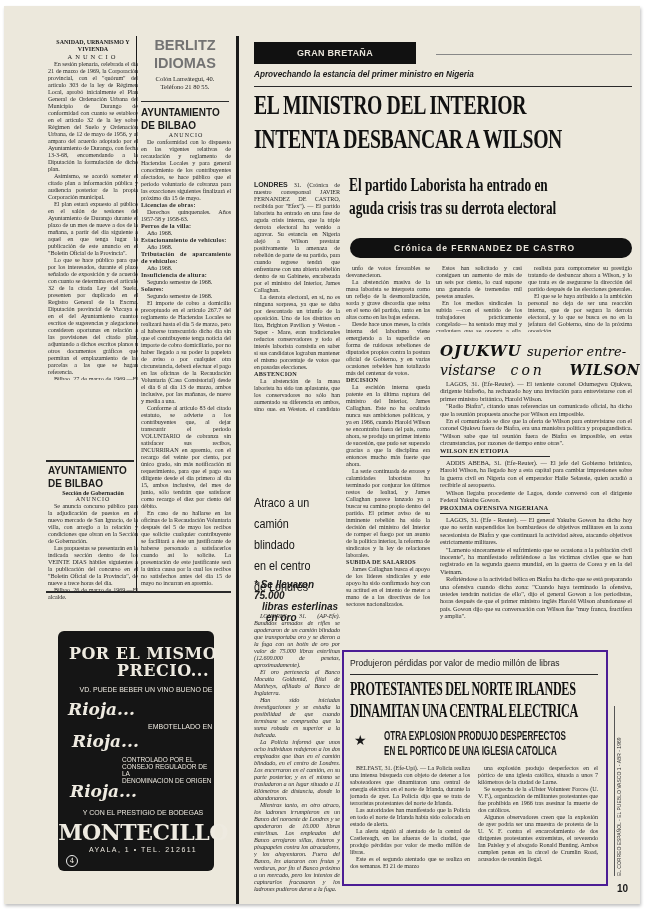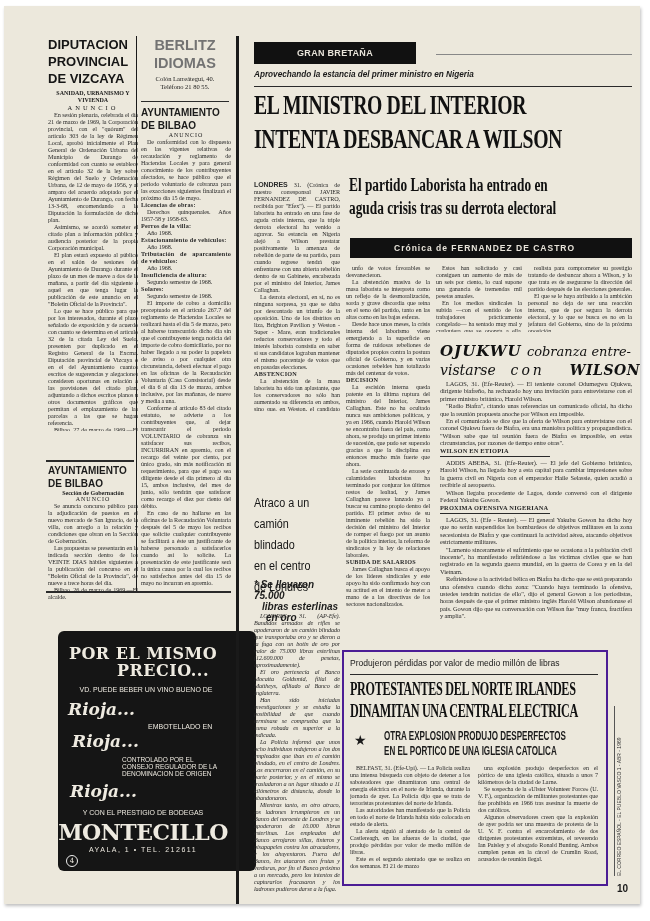--- a/index.html
+++ b/index.html
@@ -15,25 +15,20 @@
   .headline-big{font-family:"Liberation Serif",serif;font-weight:bold;color:#111;white-space:nowrap;transform-origin:left top;}
   .bar-black{background:#111;color:#e8e4da;font-family:"Liberation Sans",sans-serif;font-weight:bold;}
   .ad{background:#151515;color:#eeeae0;border-radius:6px;}
 </style>
 </head>
 <body>
 
 <div class="page">
 
   <div class="abs" style="left:44px;top:30px;width:90px;">
-    <div class="cond" style="font-size:13px;line-height:17px;color:#151515;">
-      <div>DIPUTACION</div>
-      <div>PROVINCIAL</div>
-      <div>DE VIZCAYA</div>
-    </div>
     <div style="font-family:'Liberation Serif',serif;font-weight:bold;font-size:6px;line-height:7px;text-align:center;margin-top:3px;">SANIDAD, URBANISMO Y VIVIENDA</div>
     <div style="font-family:'Liberation Serif',serif;font-size:6.5px;letter-spacing:3px;text-align:center;">ANUNCIO</div>
     <div class="body-text" style="height:320px;">
       <p>En sesión plenaria, celebrada el día 21 de marzo de 1969, la Corporación provincial, con el "quórum" del artículo 303 de la ley de Régimen Local, aprobó inicialmente el Plan General de Ordenación Urbana del Municipio de Durango de conformidad con cuanto se establece en el artículo 32 de la ley sobre Régimen del Suelo y Ordenación Urbana, de 12 de mayo de 1956, y al amparo del acuerdo adoptado por el Ayuntamiento de Durango, con fecha 13-3-68, encomendando a la Diputación la formulación de dicho plan.</p>
       <p>Asimismo, se acordó someter el citado plan a información pública y audiencia posterior de la propia Corporación municipal.</p>
       <p>El plan estará expuesto al público en el salón de sesiones del Ayuntamiento de Durango durante el plazo de un mes de nueve a dos de la mañana, a partir del día siguiente a aquel en que tenga lugar la publicación de este anuncio en el "Boletín Oficial de la Provincia".</p>
       <p>Lo que se hace público para que por los interesados, durante el plazo señalado de exposición y de acuerdo con cuanto se determina en el artículo 32 de la citada Ley del Suelo, presenten por duplicado en el Registro General de la Excma. Diputación provincial de Vizcaya o en el del Ayuntamiento cuantos escritos de sugerencias y alegaciones consideren oportunas en relación a las previsiones del citado plan, adjuntando a dichos escritos planos u otros documentos gráficos que permitan el emplazamiento de las parcelas a las que se hagan referencia.</p>
       <p>Bilbao, 27 de marzo de 1969.—El presidente, Fernando de Ybarra, marqués de Arriluce.</p>
     </div>
   </div>
@@ -85,21 +80,21 @@
       <p>Segundo semestre de 1968.</p>
       <p>El importe de cobro a domicilio preceptuado en el artículo 267.7 del reglamento de Haciendas Locales se realizará hasta el día 5 de marzo, pero al haberse transcurrido dicho día sin que el contribuyente tenga noticia del importe de cobro domiciliario, por no haber llegado a su poder la papeleta de aviso o por cualquier otra circunstancia, deberá efectuar el pago en las oficinas de la Recaudación Voluntaria (Casa Consistorial) desde el día 6 al día 13 de marzo, ambos inclusive, por las mañanas, de nueve y media a una.</p>
       <p>Conforme al artículo 83 del citado estatuto, se advierte a los contribuyentes que, al dejar transcurrir el período VOLUNTARIO de cobranza sin satisfacer sus recibos, INCURRIRAN en apremio, con el recargo del veinte por ciento, por único grado, sin más notificación ni requerimiento, para que el pago sea diligente desde el día primero al día 15, ambos inclusive, del mes de junio, sólo tendrán que satisfacer como recargo el diez por ciento del débito.</p>
       <p>En caso de no hallarse en las oficinas de la Recaudación Voluntaria después del 5 de mayo los recibos que solicite cualquier contribuyente se facilitará a éste un justificante de haberse personado a satisfacerlos cuando así lo solicite. La presentación de este justificante será la única causa por la cual los recibos no satisfechos antes del día 15 de mayo no incurran en apremio.</p>
       <p>Bilbao, 28 de marzo de 1969.—El alcalde.</p>
     </div>
   </div>
 
   <div class="hrule" style="left:42px;top:585px;width:185px;height:1.5px;"></div>
 
-  <div class="abs ad" style="left:54px;top:625px;width:198px;height:240px;">
+  <div class="abs ad" style="left:54px;top:625px;width:156px;height:240px;">
     <div style="position:absolute;left:0;top:14px;width:170px;text-align:center;font-family:'DejaVu Serif',serif;font-weight:bold;font-size:16px;line-height:17px;letter-spacing:0.5px;">
       <div>POR EL MISMO</div>
       <div style="padding-left:40px;">PRECIO...</div>
     </div>
     <div style="position:absolute;left:8px;top:55px;width:160px;text-align:center;font-family:'Liberation Sans',sans-serif;font-size:7px;">VD. PUEDE BEBER UN VINO BUENO DE</div>
     <div style="position:absolute;left:10px;top:68px;font-family:'DejaVu Serif',serif;font-style:italic;font-weight:bold;font-size:17px;">Rioja...</div>
     <div style="position:absolute;left:90px;top:92px;font-family:'Liberation Sans',sans-serif;font-size:7px;">EMBOTELLADO EN</div>
     <div style="position:absolute;left:14px;top:100px;font-family:'DejaVu Serif',serif;font-style:italic;font-weight:bold;font-size:17px;">Rioja...</div>
     <div style="position:absolute;left:64px;top:125px;font-family:'Liberation Sans',sans-serif;font-size:6.5px;line-height:7px;">
       <div>CONTROLADO POR EL</div>
@@ -122,21 +117,21 @@
   <div class="abs" style="left:250px;top:64px;font-family:'Liberation Sans',sans-serif;font-style:italic;font-weight:bold;font-size:8.2px;">Aprovechando la estancia del primer ministro en Nigeria</div>
   <div class="hrule" style="left:250px;top:80px;width:378px;"></div>
   <div class="abs headline-big" style="left:250px;top:82px;font-size:27px;line-height:34px;transform:scaleX(0.73);letter-spacing:-0.5px;">
     <div>EL MINISTRO DEL INTERIOR</div>
     <div>INTENTA DESBANCAR A WILSON</div>
   </div>
   <div class="abs headline-big" style="left:345px;top:168px;font-size:18px;line-height:23px;transform:scaleX(0.74);font-weight:bold;">
     <div>El partido Laborista ha entrado en</div>
     <div>aguda crisis tras su derrota electoral</div>
   </div>
-  <div class="abs bar-black" style="left:346px;top:232px;width:282px;height:20px;font-size:8.5px;line-height:20px;letter-spacing:1px;">
+  <div class="abs bar-black" style="left:346px;top:232px;width:282px;height:20px;font-size:8.5px;line-height:20px;letter-spacing:1px;border-radius:10px;">
     <span style="padding-left:44px;">Crónica de FERNANDEZ DE CASTRO</span>
   </div>
 
   <div class="abs body-text" style="left:250px;top:175px;width:86px;height:230px;">
     <p style="text-indent:0;"><b style="font-family:'Liberation Sans',sans-serif;font-size:7px;">LONDRES</b> <span>31. (Crónica de nuestro corresponsal JAVIER FERNANDEZ DE CASTRO, recibida por "Efex"). — El partido laborista ha entrado en una fase de aguda crisis interna, que la triple derrota electoral ha venido a agravar. Su estancia en Nigeria alejó a Wilson prestatar positivamente la amenaza de rebelión de parte de su partido, para cuando regrese tendrá que enfrentarse con una abierta rebelión dentro de su Gabinete, encabezada por el ministro del Interior, James Callaghan.</span></p>
     <p>La derrota electoral, en sí, no es ninguna sorpresa, ya que se daba por descontado un triunfo de la oposición. Uno de los distritos en liza, Brighton Pavilion y Weston - Super - Mare, eran tradicionales reductos conservadores y todo el interés laborista consistía en saber si sus candidatos lograban mantener el mismo porcentaje de votos que en pasadas elecciones.</p>
     <p class="sub">ABSTENCION</p>
     <p>La abstención de la masa laborista ha sido tan aplastante, que los conservadores no sólo han aumentado su diferencia en ambos, sino que, en Weston, el candidato laborista ha sido sobrepasado incluso por el liberal.</p>
 
   </div>
@@ -159,21 +154,21 @@
   </div>
 
   <div class="abs body-text" style="left:524px;top:258px;width:104px;height:68px;">
     <p>realista para comprometer su prestigio tratando de desbancar ahora a Wilson, y lo que trata es de asegurarse la dirección del partido después de las elecciones generales.</p>
     <p>El que se le haya atribuido a la ambición personal no deja de ser una reacción interna, que de por segura la derrota electoral, y lo que se busca es no en la jefatura del Gobierno, sino de la próxima oposición.</p>
   </div>
 
   <div class="abs" style="left:436px;top:336px;width:196px;font-family:'DejaVu Serif',serif;font-style:italic;font-weight:bold;color:#111;white-space:nowrap;">
     <div style="font-size:15px;line-height:18px;">
       <span style="letter-spacing:1px;">OJUKWU</span>
-      <span style="font-weight:normal;font-size:13px;">cobranza entre-</span>
+      <span style="font-weight:normal;font-size:13px;">superior entre-</span>
     </div>
     <div style="font-size:14px;line-height:18px;">
       <span style="font-weight:normal;">vistarse</span>
       <span style="font-weight:normal;letter-spacing:3px;margin-left:10px;">con</span>
       <span style="margin-left:20px;letter-spacing:0.5px;">WILSON</span>
     </div>
   </div>
   <div class="abs body-text" style="left:436px;top:374px;width:192px;height:250px;font-size:6.4px;line-height:7.4px;">
     <p>LAGOS, 31. (Efe-Reuter). — El teniente coronel Odumegwu Ojukwu, dirigente biafreño, ha rechazado hoy una invitación para entrevistarse con el primer ministro británico, Harold Wilson.</p>
     <p>"Radio Biafra", citando unas referencias un comunicado oficial, ha dicho que la reunión propuesta anoche por Wilson era imposible.</p>

